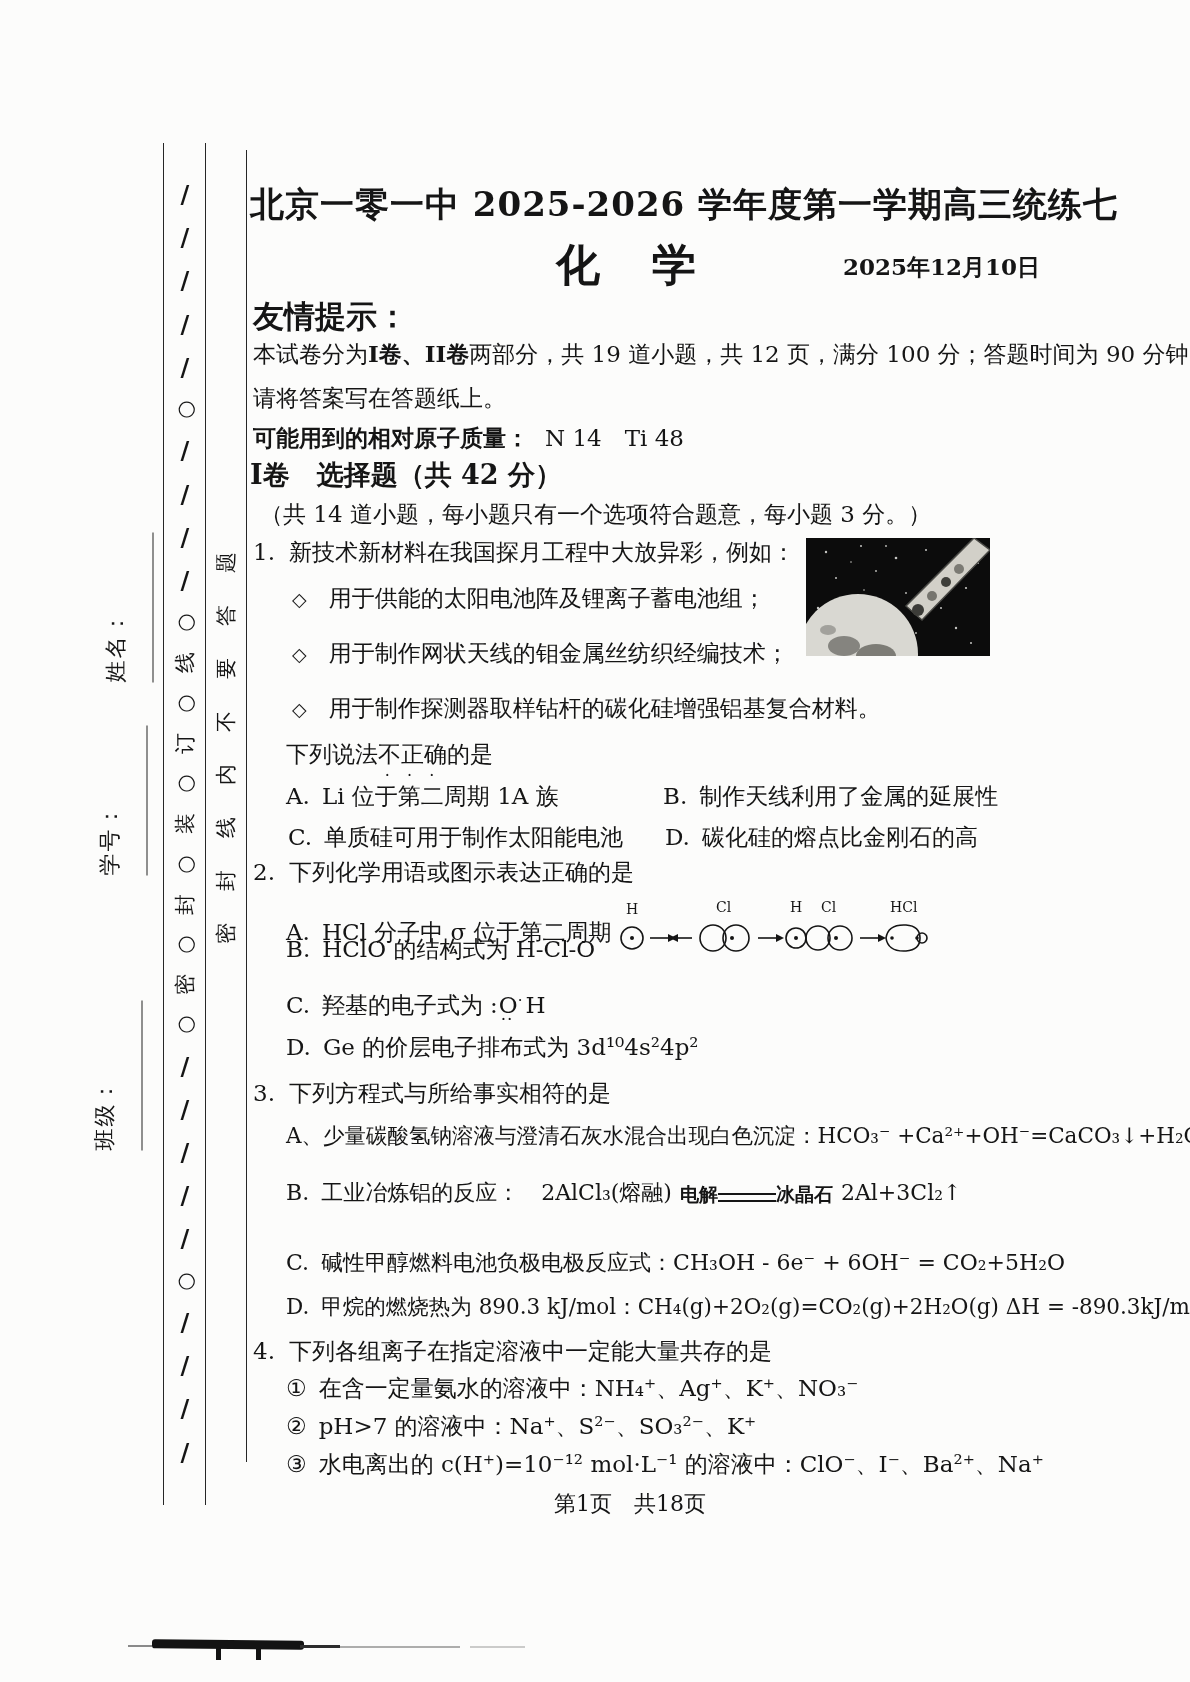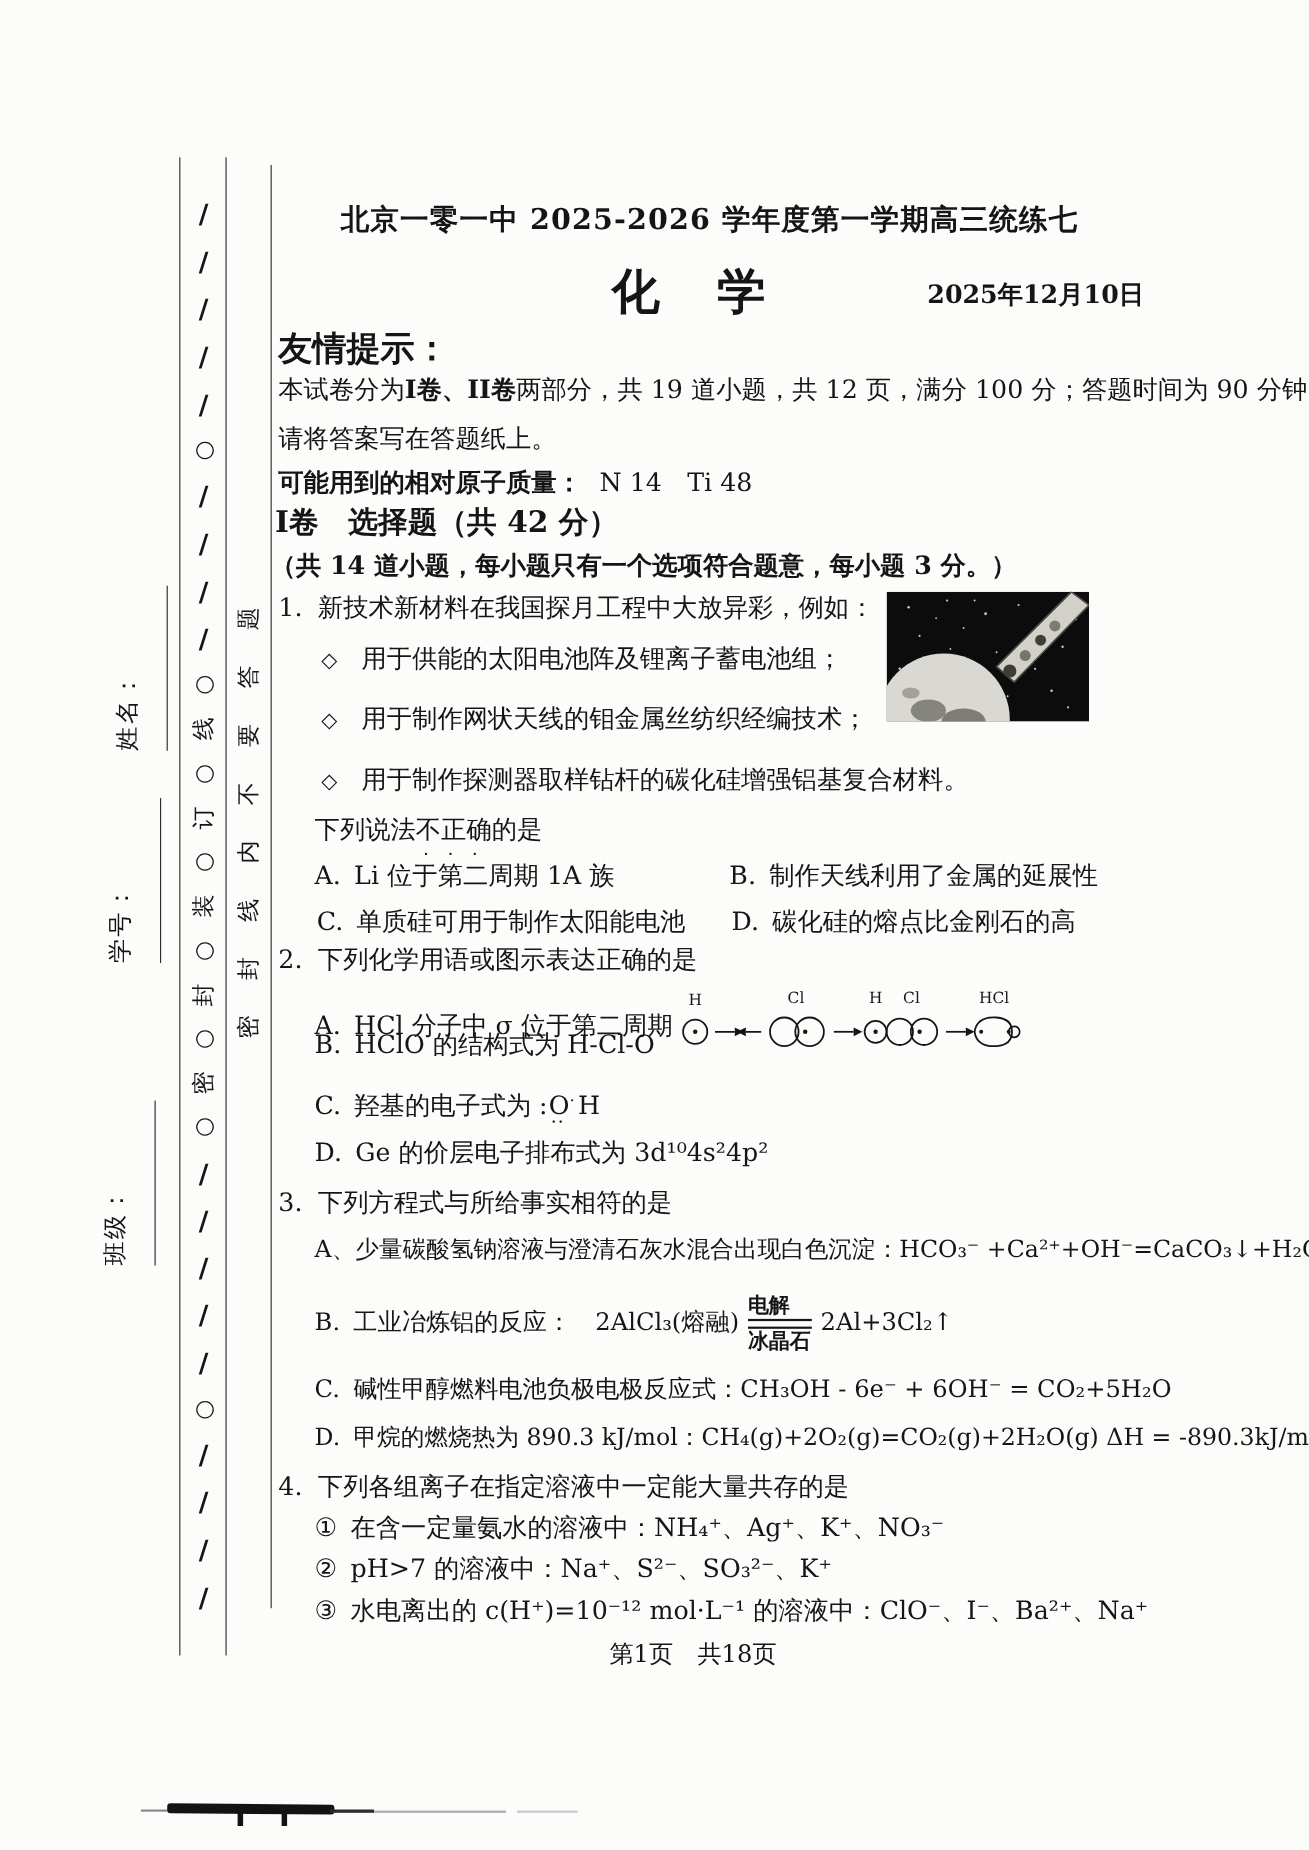--- a/index.html
+++ b/index.html
@@ -7,40 +7,40 @@
     position:relative;width:1190px;height:1682px;margin:0 auto;
     background:#fcfcfb;overflow:hidden;
     font-family:"DejaVu Serif","DejaVu Sans","Liberation Serif",serif;
     color:#151515;
   }
   .abs{position:absolute;white-space:nowrap;}
   .b{font-weight:700;}
   .t23{font-size:23px;}
   .t22{font-size:22px;}
   .t21{font-size:21.5px;}
-  .title{font-size:26px;font-weight:700;letter-spacing:1px;}
+  .title{font-size:34px;font-weight:700;letter-spacing:1px;}
   .subject{font-size:44px;font-weight:700;letter-spacing:52px;}
   .date{font-size:23px;font-weight:700;}
   .secline{font-size:27px;font-weight:700;}
-  .subline{font-size:23px;font-weight:700;}
+  .subline{font-size:23px;font-weight:400;padding-left:14px;}
   .qnum{margin-right:14px;}
   .opt-label{margin-right:12px;}
   .bullet-ico{margin-right:22px;font-size:19px;font-family:"DejaVu Sans",sans-serif;}
   .emph{position:relative;}
   .emph::after{content:"· · ·";position:absolute;left:50%;transform:translateX(-50%);top:25px;font-size:16px;color:#151515;letter-spacing:6px;white-space:nowrap;}
   
   .vrule{position:absolute;width:0;border-left:1.7px solid #262626;}
   .seal-col{position:absolute;display:flex;flex-direction:column;justify-content:space-between;align-items:center;}
   .seal-ch{font-size:21px;line-height:1;display:block;}
   .seal-ch.rot{transform:rotate(-90deg);}
   .seal-ch.slash{font-size:24px;font-weight:600;}
   .vlabel{position:absolute;transform:rotate(-90deg);font-size:22px;letter-spacing:2px;}
   .fill-line{display:inline-block;width:150px;height:20px;border-bottom:1.7px solid #222;vertical-align:-3px;}
   
-  .eqfrac{display:inline-flex;flex-direction:column;align-items:flex-start;vertical-align:middle;line-height:1;margin:0 8px;}
+  .eqfrac{display:inline-flex;flex-direction:row;align-items:flex-end;vertical-align:middle;line-height:1;margin:0 8px;}
   .eqfrac .eqtop,.eqfrac .eqbot{font-size:19px;font-weight:700;}
   .eqfrac .eqlines{width:58px;height:5px;border-top:2px solid #151515;border-bottom:2px solid #151515;margin:2px 0;}
   
   .edot{position:relative;display:inline-block;padding:0 3px;margin-left:4px;}
   .edot .ed-l{margin-right:1px;}
   .edot .ed-tr{font-size:15px;vertical-align:8px;}
   .edot .ed-u{position:absolute;left:52%;transform:translateX(-50%);bottom:-11px;font-size:17px;letter-spacing:1px;}
   
   .art{position:absolute;background:#131313;}
   

